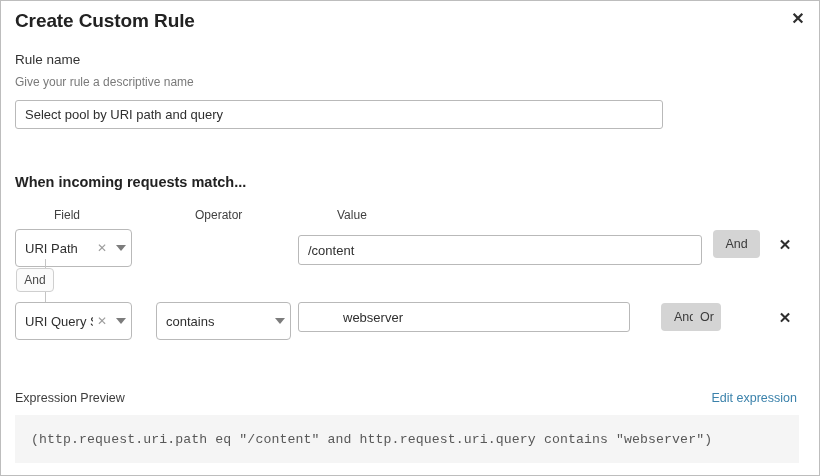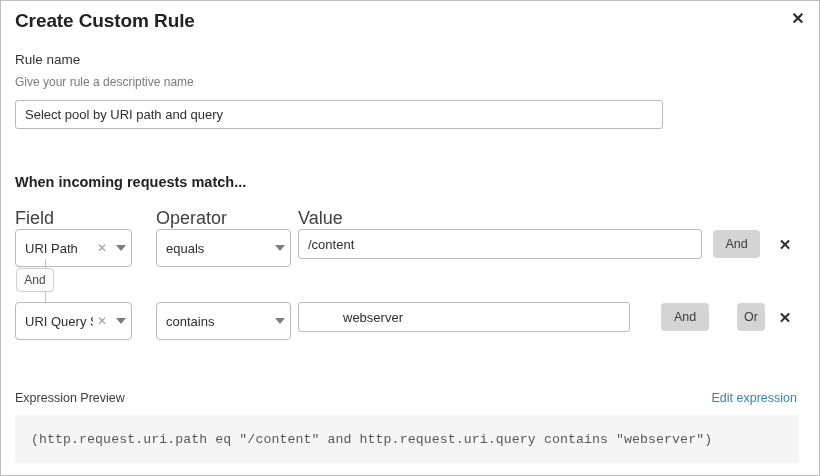--- a/index.html
+++ b/index.html
@@ -86,22 +86,23 @@
     top: 173px;
     font-size: 14.5px;
     font-weight: bold;
     color: #222222;
   }
 
   
   .col-head {
     position: absolute;
     top: 207px;
-    font-size: 18px;
+    font-size: 12px;
     color: #414141;
+    margin-left: 39px;
   }
   .col-head.field    { left: 14px; }
   .col-head.operator { left: 155px; }
   .col-head.value    { left: 297px; }
 
   
   .cond-row { position: absolute; left: 0; width: 820px; height: 30px; }
   #cond-row-1 { top: 228px; }
   #cond-row-2 { top: 301px; }
 
@@ -136,40 +137,40 @@
     align-items: center;
     justify-content: center;
     cursor: pointer;
   }
   .chevron svg { display: block; }
 
   .select-field    { left: 14px;  width: 117px; }
   .select-operator { left: 155px; width: 135px; }
 
   .value-input { height: 30px; left: 297px; }
-  #value-input-1 { width: 404px; }
+  #value-input-1 { width: 404px; margin-top: 6px; }
   #value-input-2 { width: 332px; padding-left: 44px; }
 
   
   .logic-btn {
     position: absolute;
     height: 28px;
     top: 1px;
     border: none;
     border-radius: 4px;
     background: #d4d4d4;
     color: #3b3b3b;
     font-family: "Liberation Sans", sans-serif;
     font-size: 12.5px;
     cursor: pointer;
     padding: 0;
   }
   #row1-and { left: 712px; width: 47px; }
   #row2-and { left: 660px; width: 48px; }
-  #row2-or  { left: 736px; width: 28px; }
+  #row2-or  { left: 692px; width: 28px; }
 
   .delete-row {
     position: absolute;
     top: 0;
     width: 26px;
     height: 30px;
     display: flex;
     align-items: center;
     justify-content: center;
     font-size: 15px;
@@ -264,29 +265,20 @@
   <div class="col-head value">Value</div>
 
   <div class="cond-row" id="cond-row-1">
     <div class="select-box select-field">
       <span class="sel-text">URI Path</span>
       <span class="clear-x">✕</span>
       <span class="chevron">
         <svg width="10" height="7" viewBox="0 0 10 7">
             <path d="M0 0 L10 0 L5 6 Z" fill="#7c7c7c"></path>
           </svg>
-      </span>
-    </div>
-    <div class="select-box select-operator">
-      <span class="sel-text">equals</span>
-      <span class="chevron">
-        <svg width="10" height="7" viewBox="0 0 10 7">
-            <path d="M0 0 L10 0 L5 6 Z" fill="#7c7c7c"></path>
-          </svg>
-
       </span>
     </div>
     <input class="text-input value-input" id="value-input-1" type="text" value="/content" style="">
     <button class="logic-btn" id="row1-and">And</button>
     <div class="delete-row" id="row1-delete">✕</div>
   </div>
 
   <div class="connector-line" id="connector-top"></div>
   <div class="and-badge">And</div>
   <div class="connector-line" id="connector-bottom"></div>

